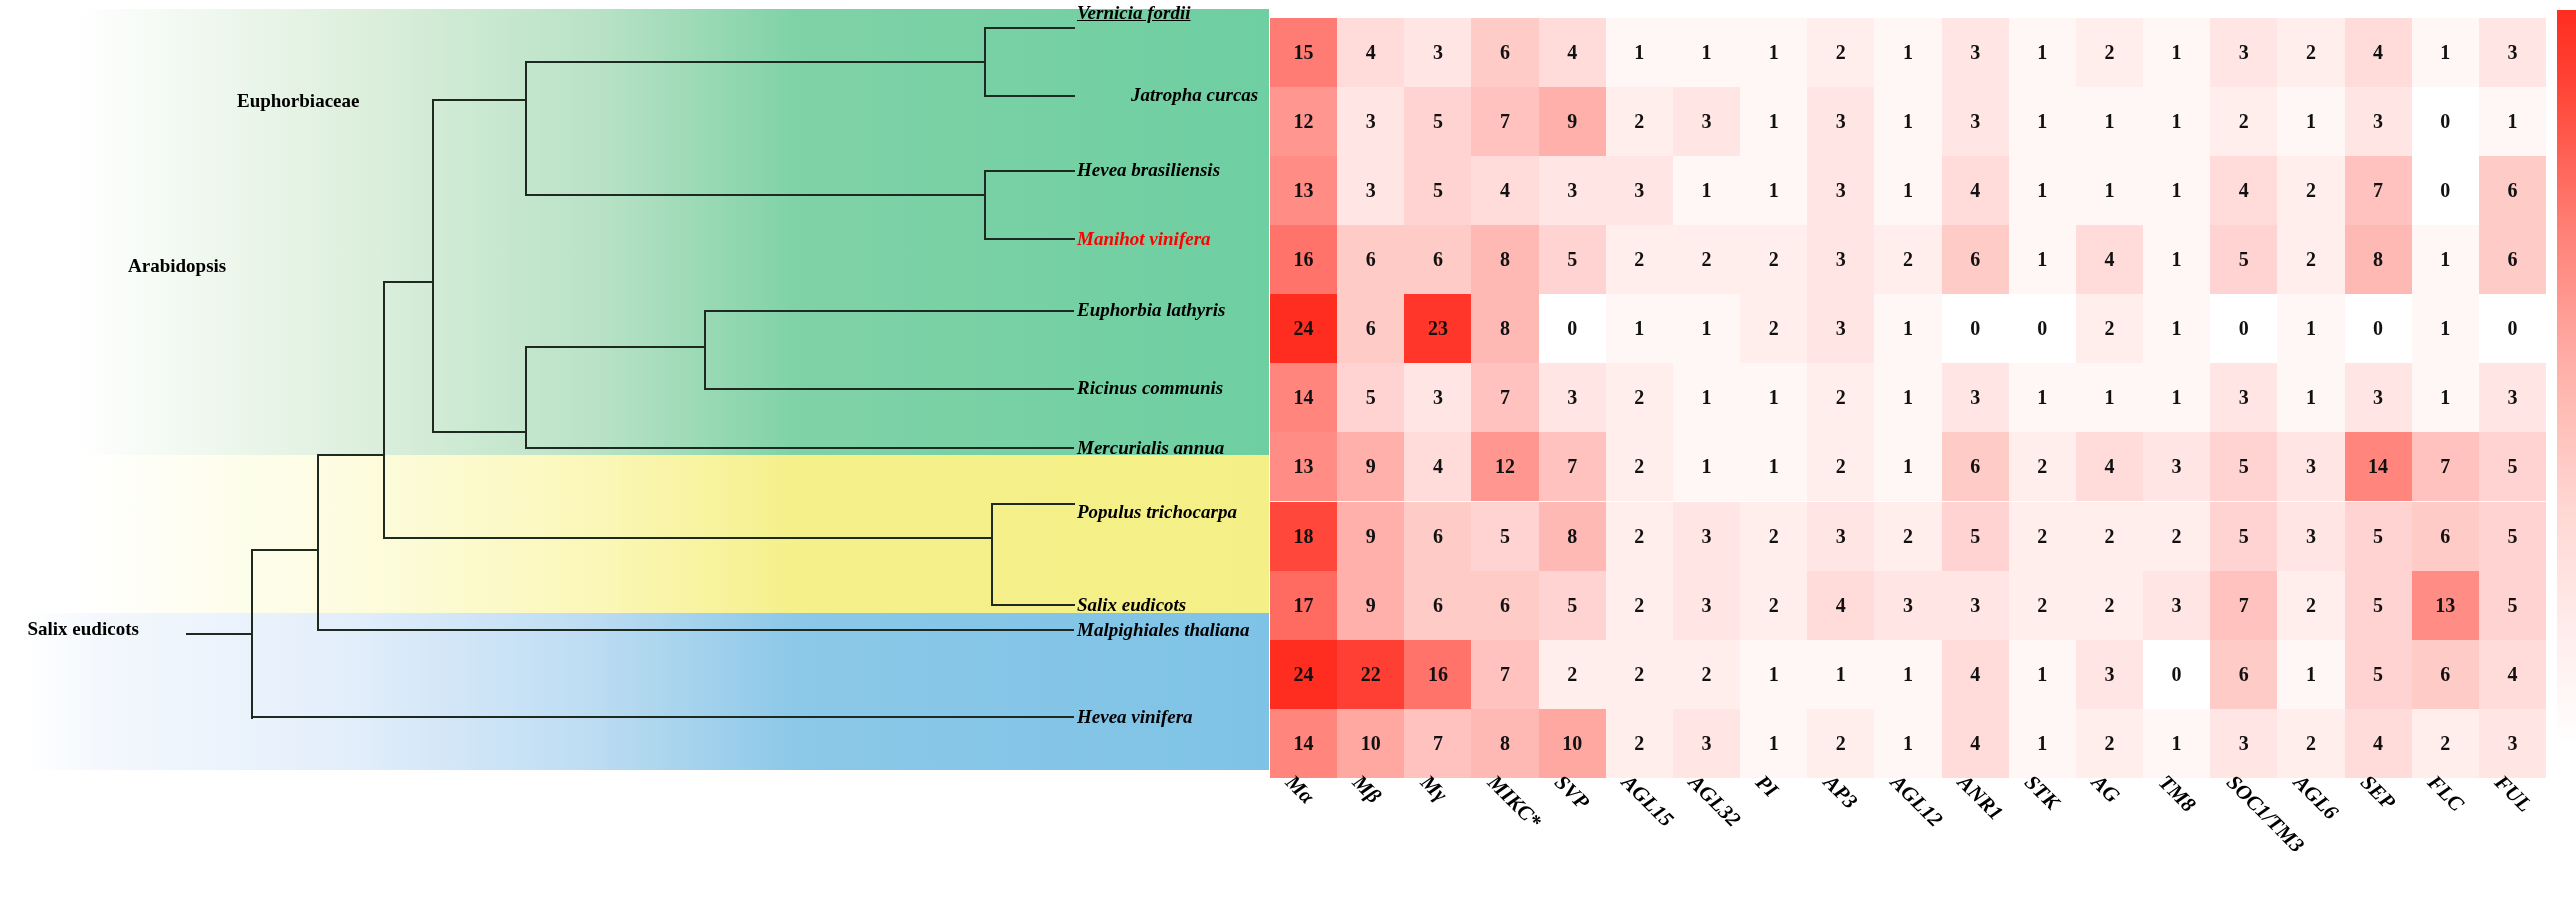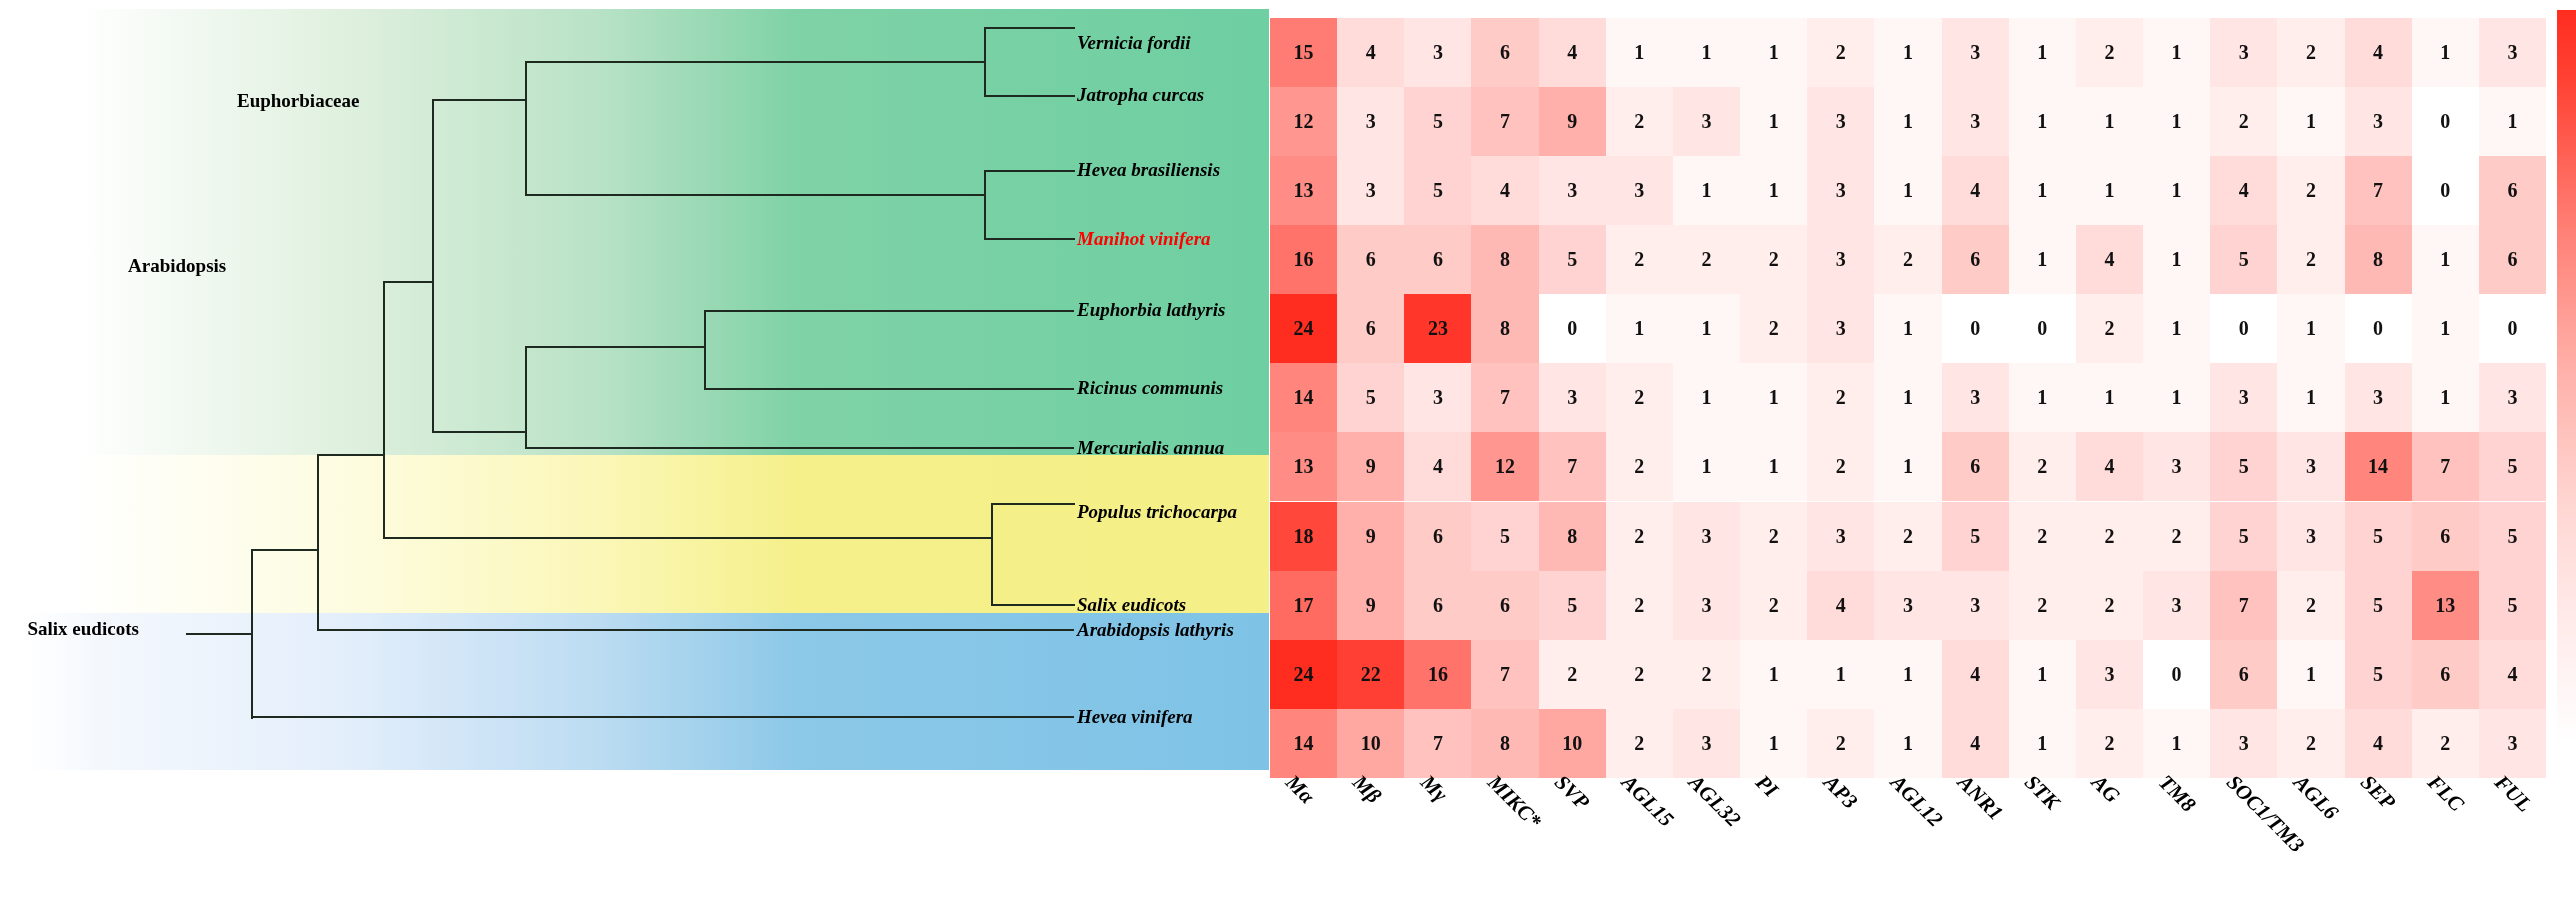--- a/index.html
+++ b/index.html
@@ -93,30 +93,30 @@
     <div class="hline" style="left:525px;top:346px;width:181px;"></div>
     <div class="vline" style="left:704px;top:310px;height:80px;"></div>
     <div class="hline" style="left:704px;top:310px;width:370px;"></div>
     <div class="hline" style="left:704px;top:388px;width:370px;"></div>
   </div>
 
   <div class="clade-label" style="left:237px;top:90px;">Euphorbiaceae</div>
   <div class="clade-label" style="left:128px;top:255px;">Arabidopsis</div>
   <div class="clade-label" style="left:27.5px;top:618px;">Salix eudicots</div>
 
-  <div class="tip" style="left:1077px;top:32px;">Vernicia fordii</div>
-  <div class="tip" style="left:1077px;top:84px;">Jatropha curcas</div>
+  <div class="tip" style="left:1077px;top:2px;text-decoration:underline;">Vernicia fordii</div>
+  <div class="tip" style="left:1131px;top:84px;">Jatropha curcas</div>
   <div class="tip" style="left:1077px;top:159px;">Hevea brasiliensis</div>
   <div class="tip highlight" style="left:1077px;top:228px;">Manihot vinifera</div>
   <div class="tip" style="left:1077px;top:299px;">Euphorbia lathyris</div>
   <div class="tip" style="left:1077px;top:377px;">Ricinus communis</div>
   <div class="tip" style="left:1077px;top:437px;">Mercurialis annua</div>
   <div class="tip" style="left:1077px;top:493px;margin-top:8px;">Populus trichocarpa</div>
   <div class="tip" style="left:1077px;top:594px;">Salix eudicots</div>
-  <div class="tip" style="left:1077px;top:619px;">Arabidopsis lathyris</div>
+  <div class="tip" style="left:1077px;top:619px;">Malpighiales thaliana</div>
   <div class="tip" style="left:1077px;top:706px;">Hevea vinifera</div>
 
   <div id="heat">
       <div class="hrow" style="top: 9px;">
         <div class="hcell" style="background: rgb(255, 124, 116);">15</div>
         <div class="hcell" style="background: rgb(255, 220, 218);">4</div>
         <div class="hcell" style="background: rgb(255, 229, 227);">3</div>
         <div class="hcell" style="background: rgb(255, 203, 199);">6</div>
         <div class="hcell" style="background: rgb(255, 220, 218);">4</div>
         <div class="hcell" style="background: rgb(255, 246, 246);">1</div>

